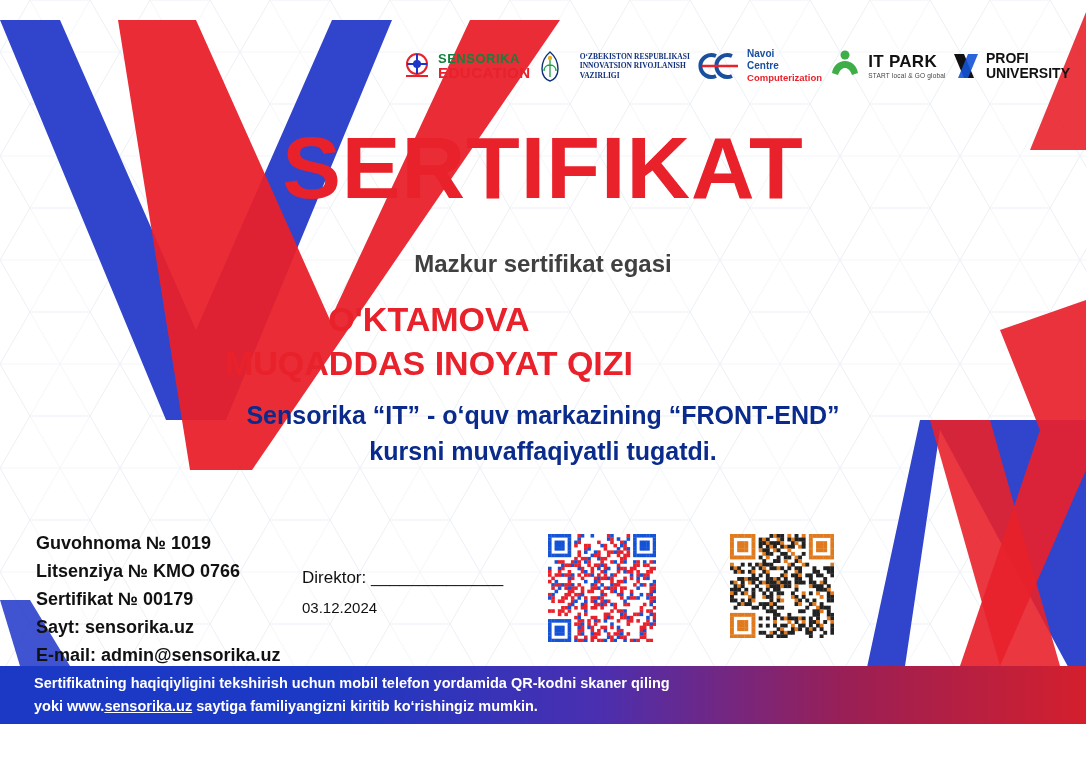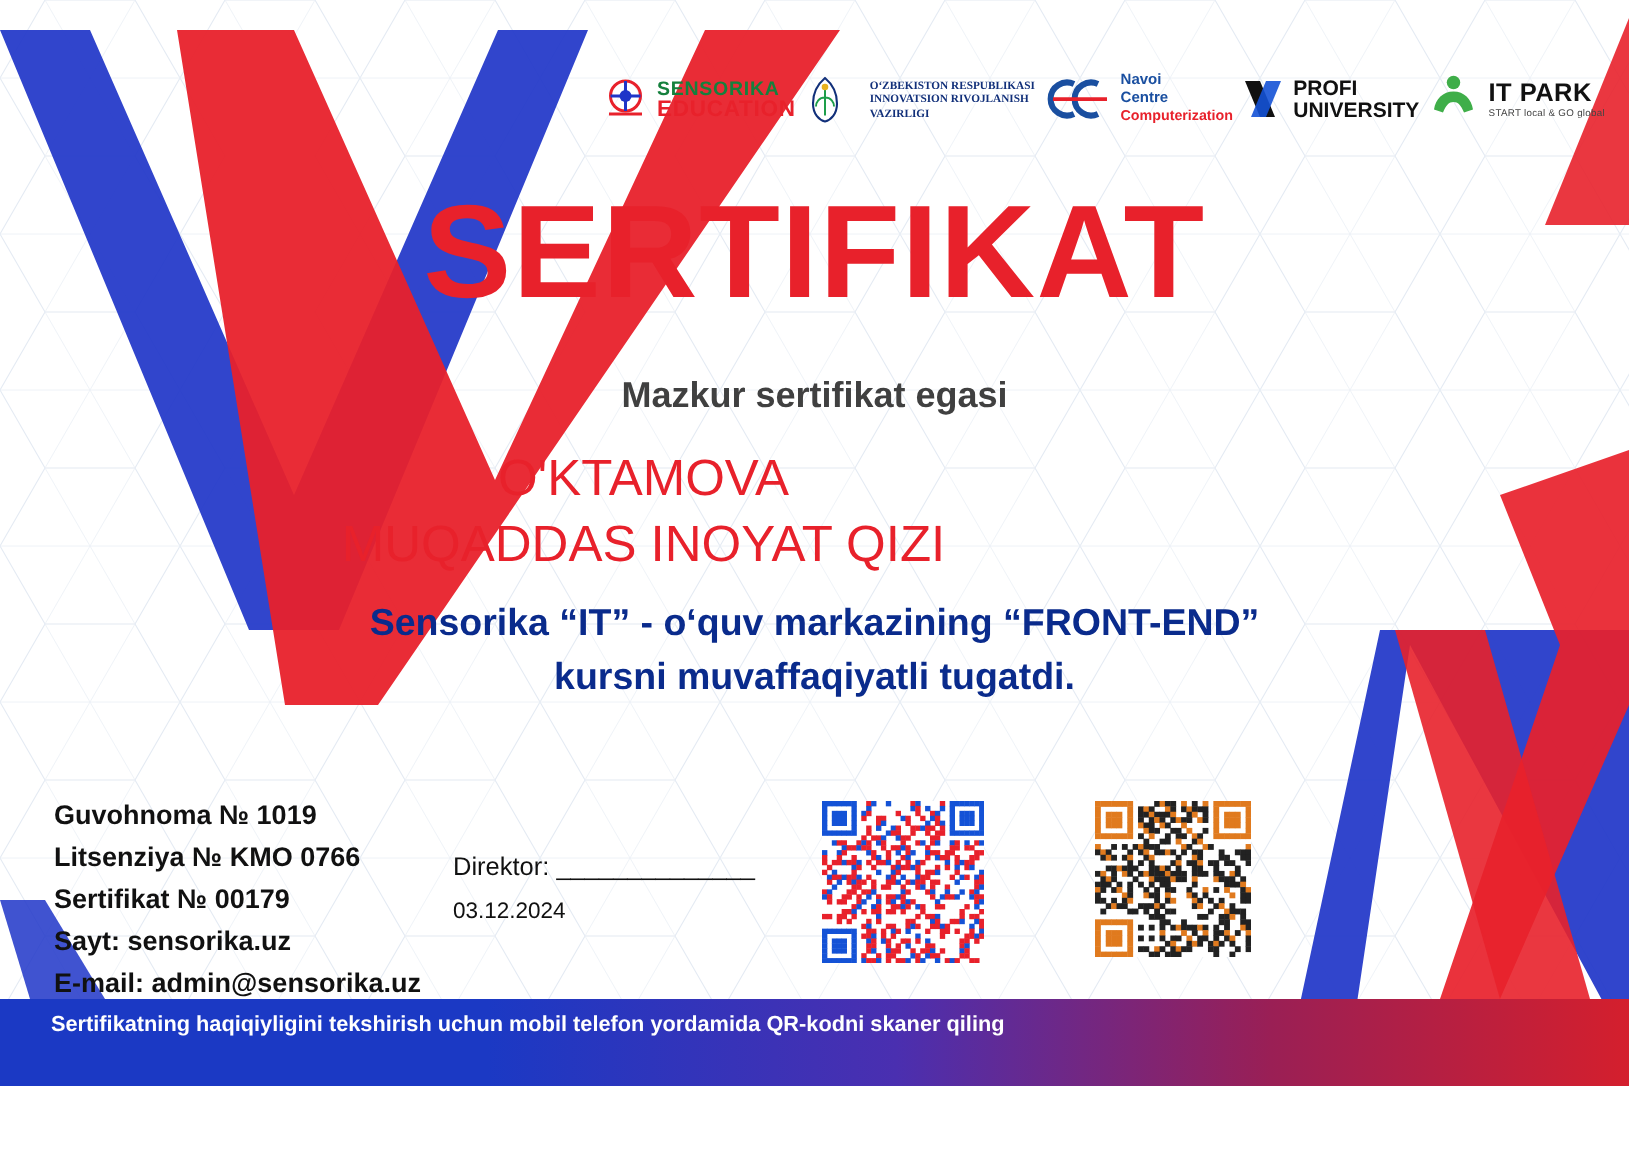--- a/index.html
+++ b/index.html
@@ -80,21 +80,21 @@
     text-align: center;
     font-size: 24px;
     font-weight: bold;
     color: #404040;
   }
   .recipient {
     position: absolute;
     top: 298px; left: 0; width: 858px;
     text-align: center;
     font-size: 34px;
-    font-weight: normal;
+    font-weight: bold;
     color: #e8212b;
     line-height: 1.28;
   }
   .body-text {
     position: absolute;
     top: 398px; left: 60px; width: 966px;
     text-align: center;
     font-size: 25px;
     font-weight: bold;
     color: #0a2b8c;
@@ -217,39 +217,39 @@
         <path d="M36 6 A11 11 0 1 0 36 26" fill="none" stroke="#1a4fa0" stroke-width="4"></path>
         <path d="M6 16 L42 16" stroke="#e8212b" stroke-width="2.5"></path>
       </svg>
       <div class="navoi-text">
         <div class="l1">Navoi</div>
         <div class="l2">Centre</div>
         <div class="l3">Computerization</div>
       </div>
     </div>
 
+    <div class="logo logo-itpark">
+      <svg width="34" height="34" viewBox="0 0 34 34">
+        <circle cx="17" cy="6" r="4.5" fill="#3fae49"></circle>
+        <path d="M17 12 C10 12 5 17 4 24 L10 26 C12 21 14 19 17 19 C20 19 22 21 24 26 L30 24 C29 17 24 12 17 12 Z" fill="#3fae49"></path>
+      </svg>
+      <div class="itpark-text">
+        <div class="l1">IT PARK</div>
+        <div class="l2">START local &amp; GO global</div>
+      </div>
+    </div>
+
     <div class="logo logo-profi">
       <svg width="28" height="30" viewBox="0 0 28 30">
         <polygon points="2,3 12,3 22,27 12,27" fill="#111111"></polygon>
         <polygon points="26,3 16,3 6,27 16,27" fill="#1452d6" opacity="0.9"></polygon>
       </svg>
       <div class="profi-text">
         <div class="l1">PROFI</div>
         <div class="l2">UNIVERSITY</div>
-      </div>
-    </div>
-
-    <div class="logo logo-itpark">
-      <svg width="34" height="34" viewBox="0 0 34 34">
-        <circle cx="17" cy="6" r="4.5" fill="#3fae49"></circle>
-        <path d="M17 12 C10 12 5 17 4 24 L10 26 C12 21 14 19 17 19 C20 19 22 21 24 26 L30 24 C29 17 24 12 17 12 Z" fill="#3fae49"></path>
-      </svg>
-      <div class="itpark-text">
-        <div class="l1">IT PARK</div>
-        <div class="l2">START local &amp; GO global</div>
       </div>
     </div>
 
   </div>
 
   <div class="title">SERTIFIKAT</div>
 
   <div class="subtitle">Mazkur sertifikat egasi</div>
 
   <div class="recipient">
@@ -1237,16 +1237,19 @@
           <rect x="14.34" y="100.41" width="3.89" height="3.89" fill="#e07a1e"></rect>
           <rect x="17.93" y="100.41" width="3.89" height="3.89" fill="#e07a1e"></rect>
           <rect x="21.52" y="100.41" width="3.89" height="3.89" fill="#e07a1e"></rect>
         </g>
     </svg>
   </div>
 
   <div class="bottom-bar"></div>
   <div class="bottom-text">
     <div>Sertifikatning haqiqiyligini tekshirish uchun mobil telefon yordamida QR-kodni skaner qiling</div>
+    <div>
+      <span>yoki www.</span><span class="u">sensorika.uz</span><span>  saytiga familiyangizni kiritib ko‘rishingiz mumkin.</span>
+    </div>
   </div>
   <div class="bottom-white"></div>
 
 </div>
 
 </body></html>

